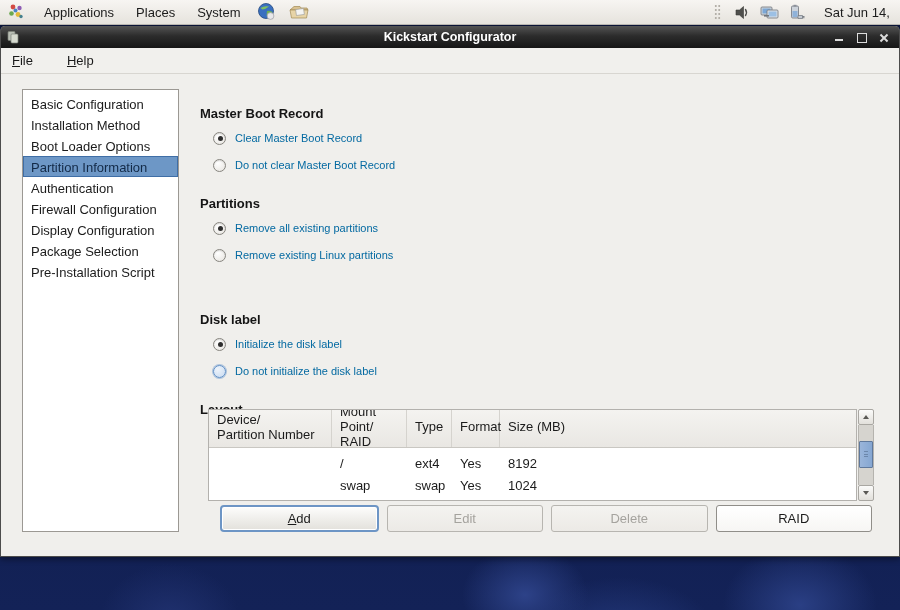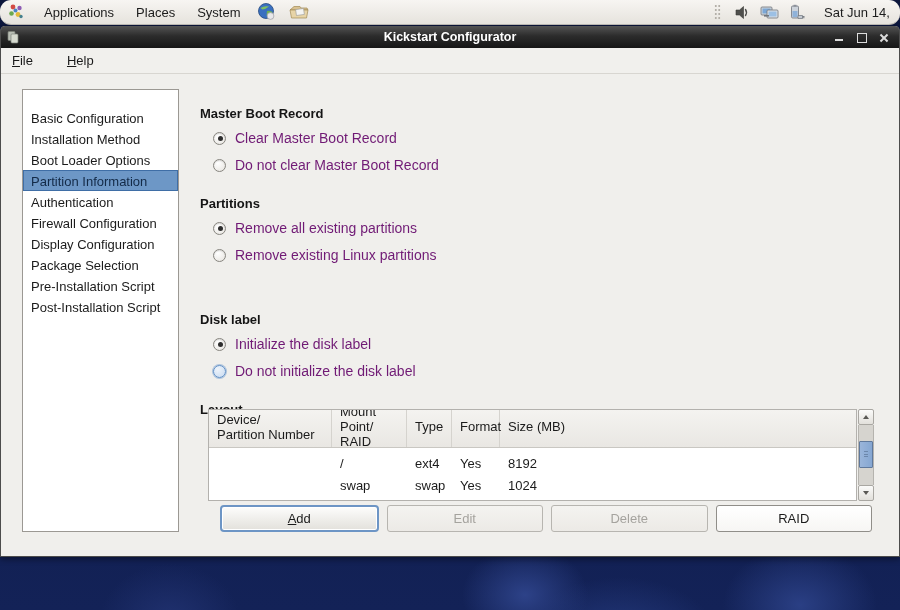--- a/index.html
+++ b/index.html
@@ -22,21 +22,20 @@
   }
 
   
   .panel {
     position: absolute; top: 0; left: 0; width: 900px; height: 25px;
     background: linear-gradient(#f7f5f2, #e6e3dd);
     border-bottom: 1px solid #b9b6b0;
     display: flex; align-items: center;
     font-size: 13px; color: #1c1c1c;
     z-index: 5;
-    border-radius: 11px;
   }
   .panel-left { display: flex; align-items: center; height: 100%; }
   .panel-logo { width: 18px; height: 18px; margin: 0 8px 0 7px; }
   .panel-menu { padding: 0 11px; height: 100%; display: flex; align-items: center; cursor: default; }
   .panel-launcher { width: 22px; height: 20px; margin: 0 5px; }
   .panel-right { margin-left: auto; display: flex; align-items: center; height: 100%; }
   .drag-dots {
     width: 7px; height: 16px; margin-right: 8px;
     background-image: radial-gradient(circle, #b3afa8 1px, rgba(0,0,0,0) 1.2px);
     background-size: 3.5px 4px;
@@ -83,21 +82,21 @@
   .menu-item { padding: 0 17px; height: 100%; display: flex; align-items: center; }
   .menu-item:first-child { padding-left: 11px; }
   .u { text-decoration: underline; }
 
   .content { position: relative; width: 100%; height: 482px; }
 
   
   .sidebar {
     position: absolute; left: 21px; top: 15px; width: 157px; height: 443px;
     background: #ffffff; border: 1px solid #9b9893;
-    padding-top: 17px;
+    padding-top: 3px;
     font-size: 13px; color: #1b1b1b;
   }
   .side-item { height: 21px; line-height: 21px; padding-left: 7px; border: 1px solid rgba(0,0,0,0); cursor: default; }
   .side-item.sel {
     background: #6d97c6;
     border-color: #3f6ea6;
     color: #132a47;
   }
 
   
@@ -114,21 +113,21 @@
   }
   .radio.on::after {
     content: ""; position: absolute; left: 3.5px; top: 3.5px;
     width: 5px; height: 5px; border-radius: 50%; background: #2d2d2d;
   }
   .radio.focus-blue {
     border-color: #5f8fc7;
     background: radial-gradient(circle at 35% 30%, #eef4fb 0%, #cfdff2 80%);
     box-shadow: 0 0 0 1px rgba(95,143,199,0.45);
   }
-  .opt-label { font-size: 14px; color: #701a75; }
+  .opt-label { font-size: 11px; color: #0369a1; }
 
   
   .table-wrap { position: absolute; left: 207px; top: 335px; width: 666px; height: 92px; display: flex; }
   .ltable {
     flex: 1; background: #ffffff; border: 1px solid #b3b1ad;
     display: flex; flex-direction: column; overflow: hidden;
   }
   .lhead { display: flex; height: 38px; background: linear-gradient(#f4f3f0, #e9e7e3); border-bottom: 1px solid #c9c7c2; }
   .hcell {
     padding: 4px 0 8px 8px; font-size: 13px; color: #1b1b1b;
@@ -263,21 +262,20 @@
     <div class="sidebar">
       <div class="side-item">Basic Configuration</div>
       <div class="side-item">Installation Method</div>
       <div class="side-item">Boot Loader Options</div>
       <div class="side-item sel">Partition Information</div>
       <div class="side-item">Authentication</div>
       <div class="side-item">Firewall Configuration</div>
       <div class="side-item">Display Configuration</div>
       <div class="side-item">Package Selection</div>
       <div class="side-item">Pre-Installation Script</div>
-      <div class="side-item">Post-Installation Script</div>
     </div>
 
     <div class="section" style="top:21px">
       <div class="section-title">Master Boot Record</div>
       <div class="opt-row first">
         <span class="radio on"></span>
         <span class="opt-label">Clear Master Boot Record</span>
       </div>
       <div class="opt-row">
         <span class="radio"></span>

